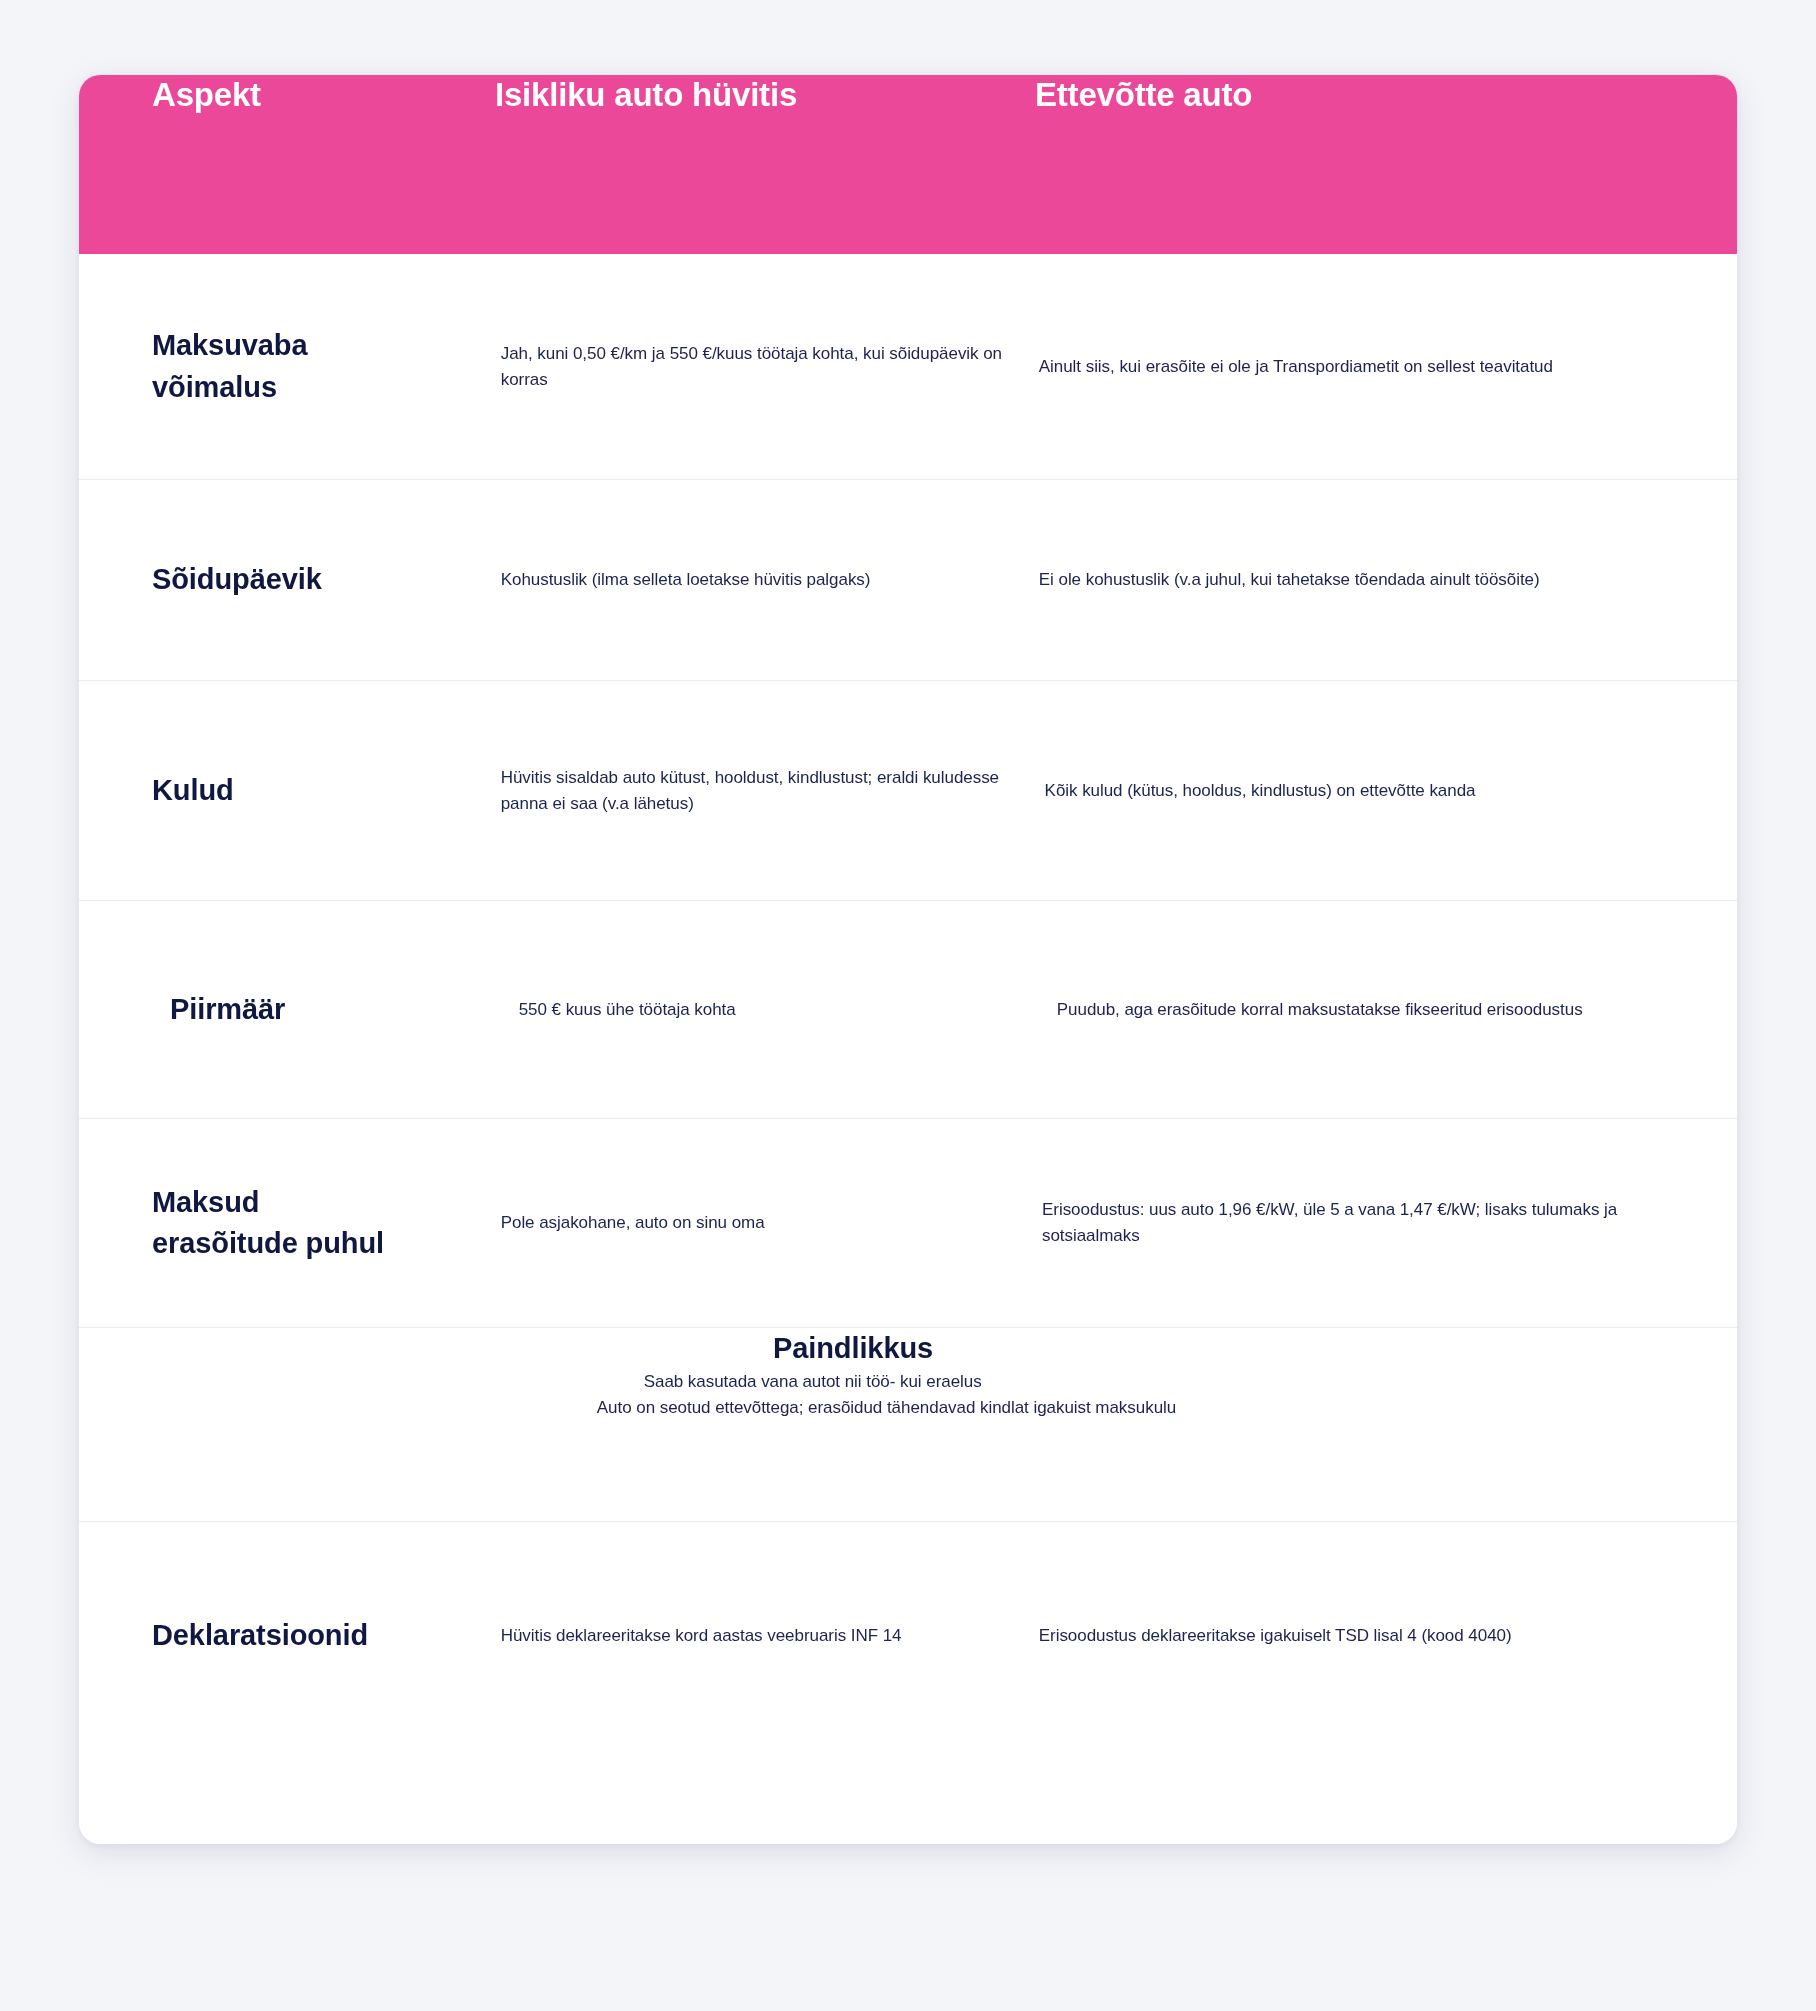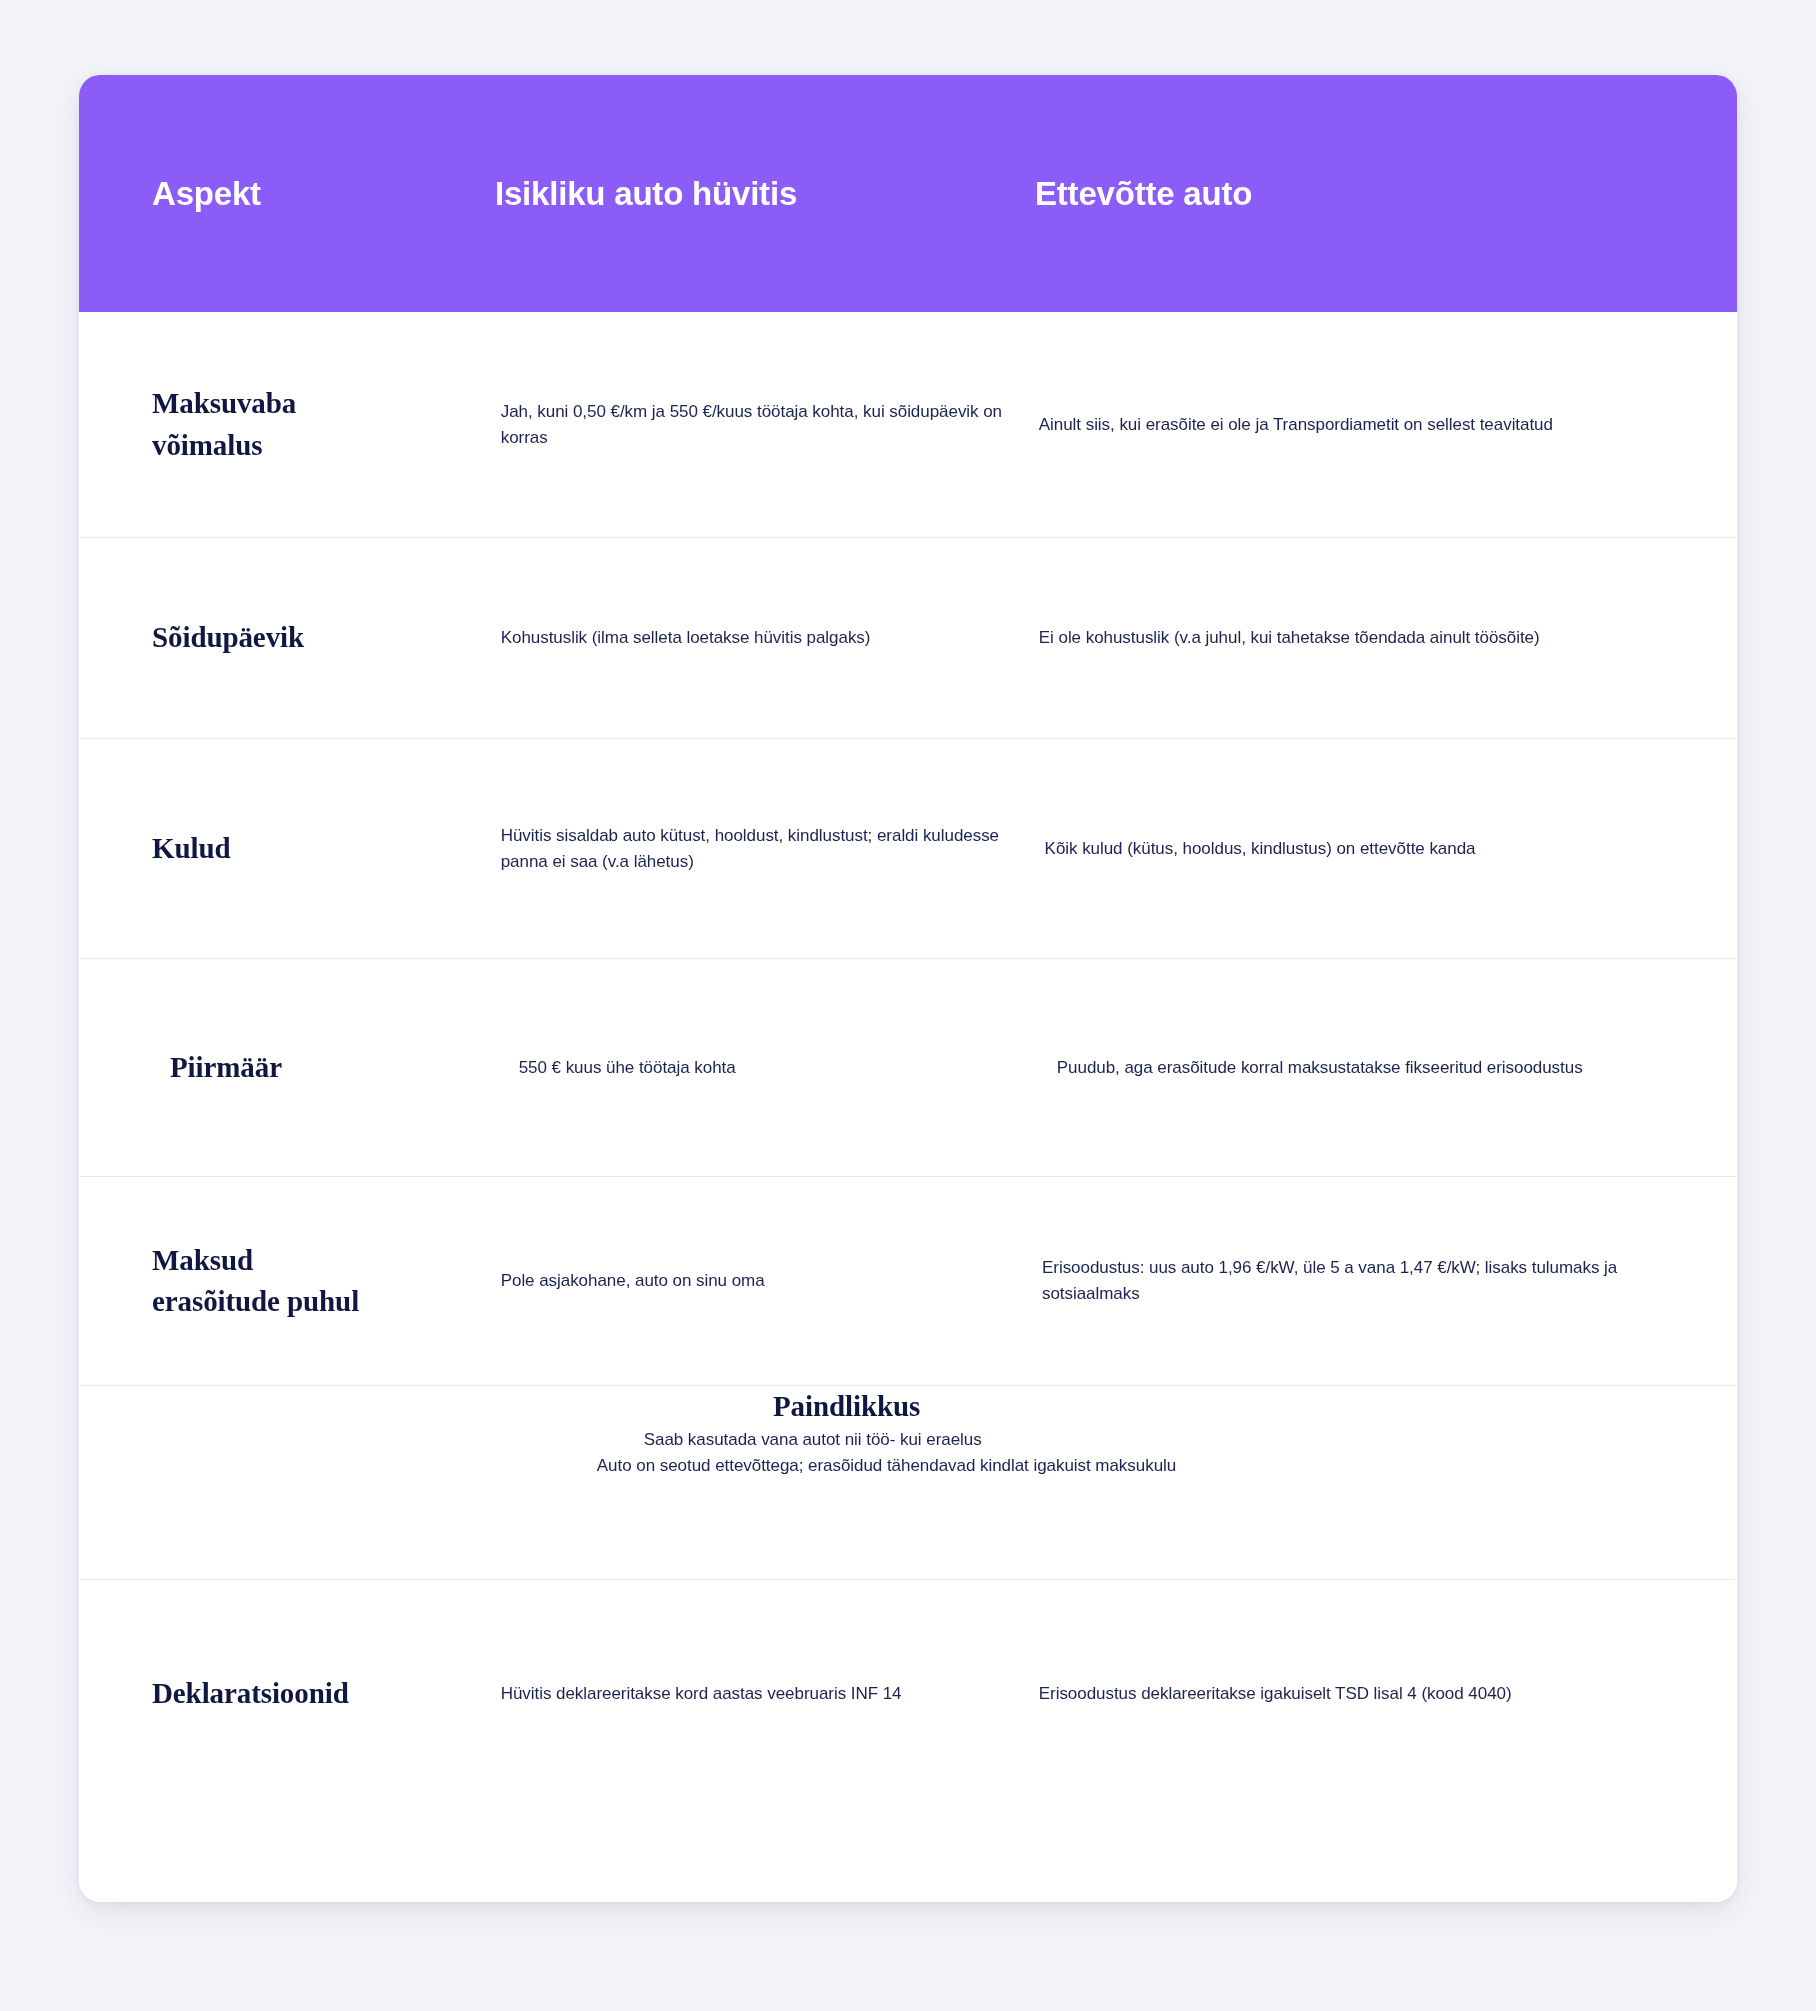--- a/index.html
+++ b/index.html
@@ -25,24 +25,24 @@
     width: 1658px;
     background: #ffffff;
     border-radius: 21px;
     box-shadow: 0 9.6px 32.5px rgba(30, 38, 80, 0.10),
                 0 1.9px 7.6px rgba(30, 38, 80, 0.05);
     overflow: hidden;
   }
 
   
   .thead {
-    background: #8b5cf6;
-    height: 237px;
+    background: #ec4899;
+    height: 179px;
     display: flex;
-    align-items: center;
+    align-items: flex-start;
   }
 
   .thead .cell {
     color: #ffffff;
     font-size: 33px;
     font-weight: 700;
     letter-spacing: -0.2px;
     line-height: 1.2;
     white-space: nowrap;
   }
@@ -64,21 +64,20 @@
     position: relative;
   }
   .row:first-of-type { border-top: none; }
 
   .aspect {
     color: #101841;
     font-size: 29px;
     font-weight: 700;
     line-height: 1.42;
     letter-spacing: -0.1px;
-    font-family: Liberation Serif, serif;
   }
 
   .desc {
     color: #1b2450;
     font-size: 17px;
     font-weight: 400;
     line-height: 1.52;
     letter-spacing: -0.05px;
   }
 

